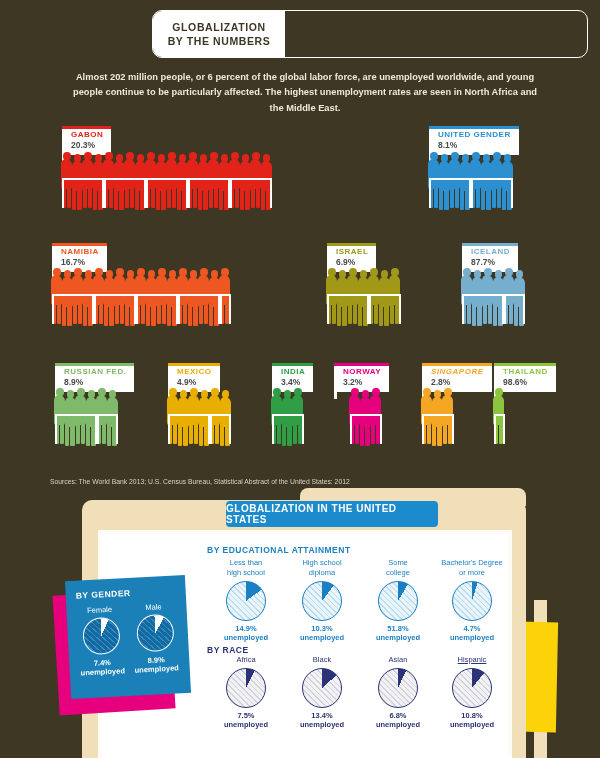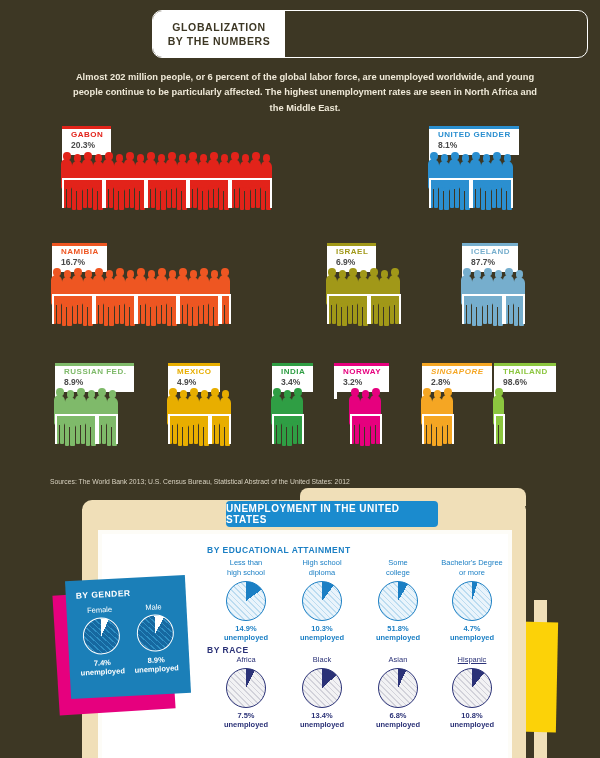--- a/index.html
+++ b/index.html
@@ -798,21 +798,21 @@
 
 <div class="tan-strip"></div>
 <div class="yellow-rect"></div>
 
 <div class="folder">
   <div class="folder-tab"></div>
 </div>
 <div class="paper-back"></div>
 <div class="paper"></div>
 
-<div class="blue-banner">UNEMPLOYMENT IN THE UNITED STATES</div>
+<div class="blue-banner">GLOBALIZATION IN THE UNITED STATES</div>
 
 <div class="section-title edu-title">BY EDUCATIONAL ATTAINMENT</div>
 <div id="edu-layer">
     <div class="pie-group" style="left: 207px; top: 558px; color: rgb(27, 127, 196);">
       <div class="pie-label" style="white-space: pre-line;">Less than
 high school</div>
       <div class="pie" style="background: conic-gradient(rgb(27, 127, 196) 0deg, rgb(27, 127, 196) 53.64deg, transparent 53.64deg, transparent 360deg), repeating-linear-gradient(45deg, rgb(188, 220, 240) 0px, rgb(188, 220, 240) 1px, rgb(234, 244, 251) 1px, rgb(234, 244, 251) 4px); border: 1px solid rgb(27, 127, 196);"></div>
       <div class="pie-val" style="white-space: pre-line;">14.9%
 unemployed</div>
     </div>

